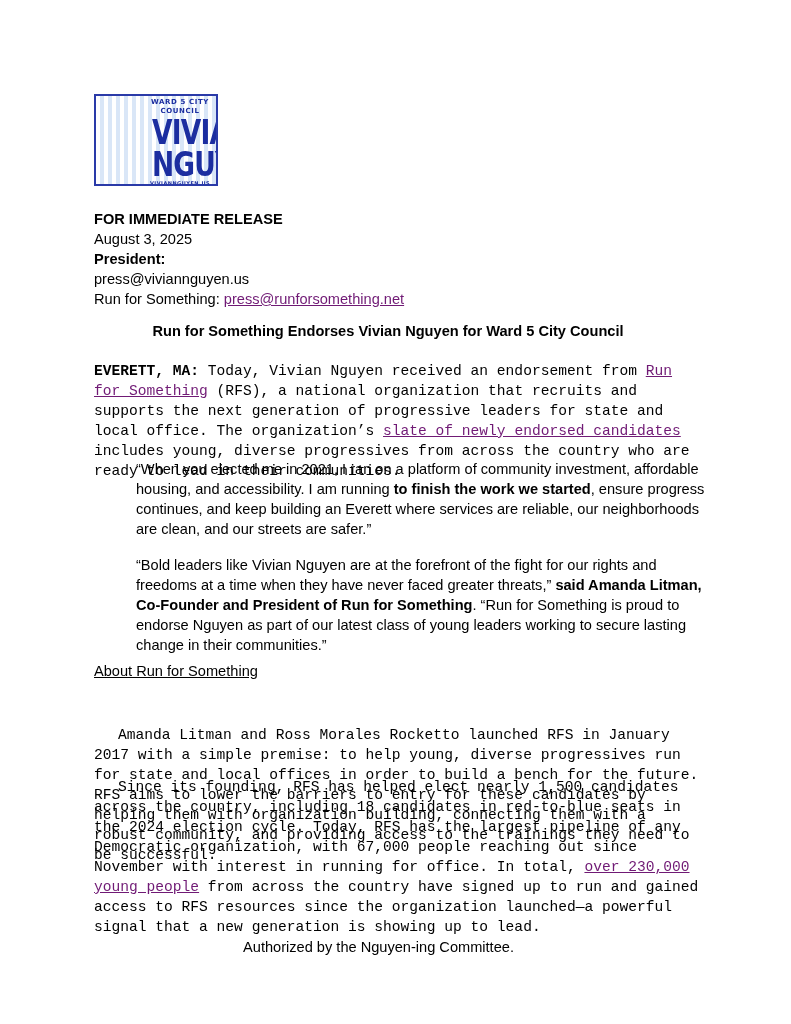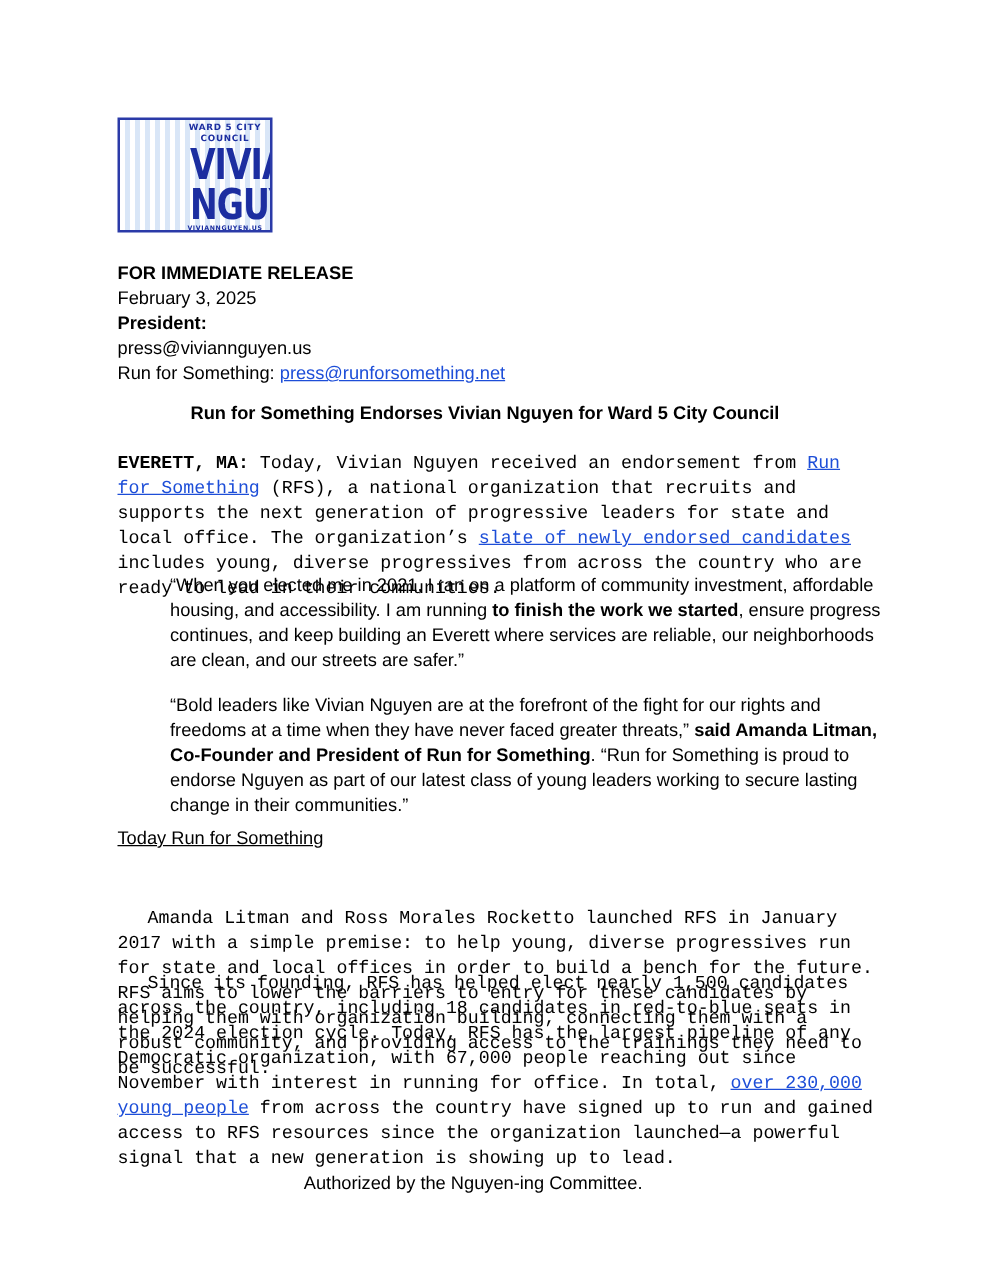--- a/index.html
+++ b/index.html
@@ -1,21 +1,21 @@
 <!DOCTYPE html>
 <html><head>
 <meta charset="utf-8">
 <style>
   html, body { margin: 0; padding: 0; background: #ffffff; }
   body {
     width: 791px; height: 1024px; position: relative; overflow: hidden;
     font-family: "Liberation Sans", sans-serif; color: #000000;
     font-size: 14.6px; line-height: 20px;
   }
-  a { color: #1d4ed8; text-decoration: underline; }
+  a { color: #701a75; text-decoration: underline; }
   b { font-weight: bold; }
 
   
   .logo {
     position: absolute; left: 94px; top: 94px; width: 124px; height: 92px;
     border: 2px solid #2a3aa8; box-sizing: border-box;
     background: repeating-linear-gradient(90deg, #ffffff 0px, #ffffff 4px, #d9e6f7 4px, #d9e6f7 8px);
     text-align: center; color: #1c2ea0; overflow: hidden; padding-left: 48px;
   }
   .logo .top { font-size: 7px; font-weight: bold; letter-spacing: 0.6px; line-height: 9px; margin-top: 2px; font-family: "DejaVu Sans", sans-serif; }
@@ -47,33 +47,33 @@
 
 <div class="logo">
   <div class="top">WARD 5 CITY COUNCIL</div>
   <div class="name1">VIVIAN</div>
   <div class="name2">NGUYEN</div>
   <div class="url">VIVIANNGUYEN.US</div>
 </div>
 
 <div class="header-block">
   <div><b>FOR IMMEDIATE RELEASE</b></div>
-  <div>February 3, 2025</div>
+  <div>August 3, 2025</div>
   <div><b>President:</b></div>
   <div>press@viviannguyen.us</div>
   <div><span>Run for Something: </span><a>press@runforsomething.net</a></div>
 </div>
 
 <div class="headline">Run for Something Endorses Vivian Nguyen for Ward 5 City Council</div>
 
 <div class="para p1"><b>EVERETT, MA:</b><span> Today, Vivian Nguyen received an endorsement from </span><a>Run for Something</a><span> (RFS), a national organization that recruits and supports the next generation of progressive leaders for state and local office. The organization’s </span><a>slate of newly endorsed candidates</a><span> includes young, diverse progressives from across the country who are ready to lead in their communities.</span></div>
 
 <div class="quote q1"><span>“When you elected me in 2021, I ran on a platform of community investment, affordable housing, and accessibility. I am running </span><b>to finish the work we started</b><span>, ensure progress continues, and keep building an Everett where services are reliable, our neighborhoods are clean, and our streets are safer.”</span></div>
 
 <div class="quote q2"><span>“Bold leaders like Vivian Nguyen are at the forefront of the fight for our rights and freedoms at a time when they have never faced greater threats,” </span><b>said Amanda Litman, Co-Founder and President of Run for Something</b><span>. “Run for Something is proud to endorse Nguyen as part of our latest class of young leaders working to secure lasting change in their communities.”</span></div>
 
-<div class="about-title">Today Run for Something</div>
+<div class="about-title">About Run for Something</div>
 
 <div class="para about1">Amanda Litman and Ross Morales Rocketto launched RFS in January 2017 with a simple premise: to help young, diverse progressives run for state and local offices in order to build a bench for the future. RFS aims to lower the barriers to entry for these candidates by helping them with organization building, connecting them with a robust community, and providing access to the trainings they need to be successful.</div>
 
 <div class="para about2"><span>Since its founding, RFS has helped elect nearly 1,500 candidates across the country, including 18 candidates in red-to-blue seats in the 2024 election cycle. Today, RFS has the largest pipeline of any Democratic organization, with 67,000 people reaching out since November with interest in running for office. In total, </span><a>over 230,000 young people</a><span> from across the country have signed up to run and gained access to RFS resources since the organization launched—a powerful signal that a new generation is showing up to lead.</span></div>
 
 <div class="footer">Authorized by the Nguyen-ing Committee.</div>
 
 </body></html>

